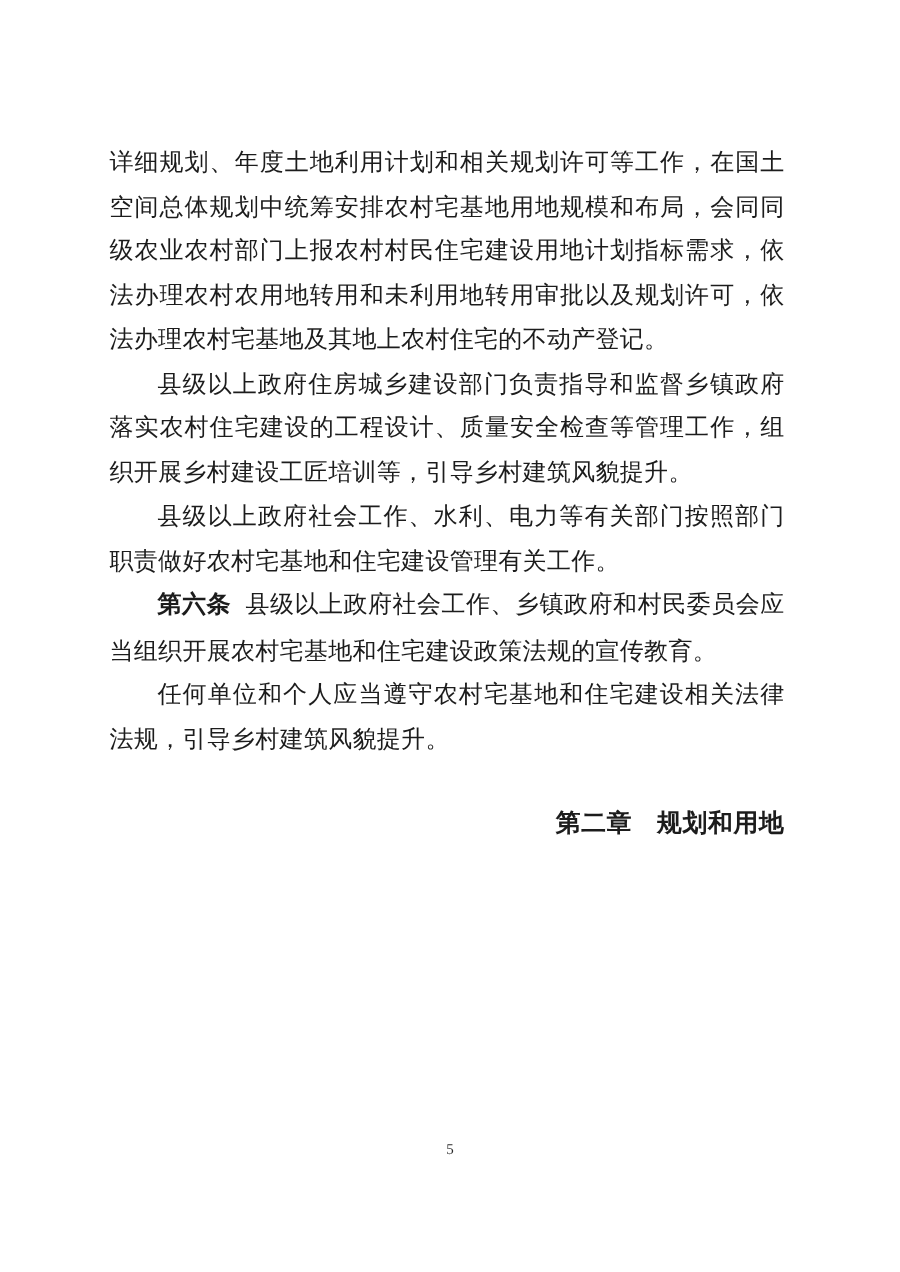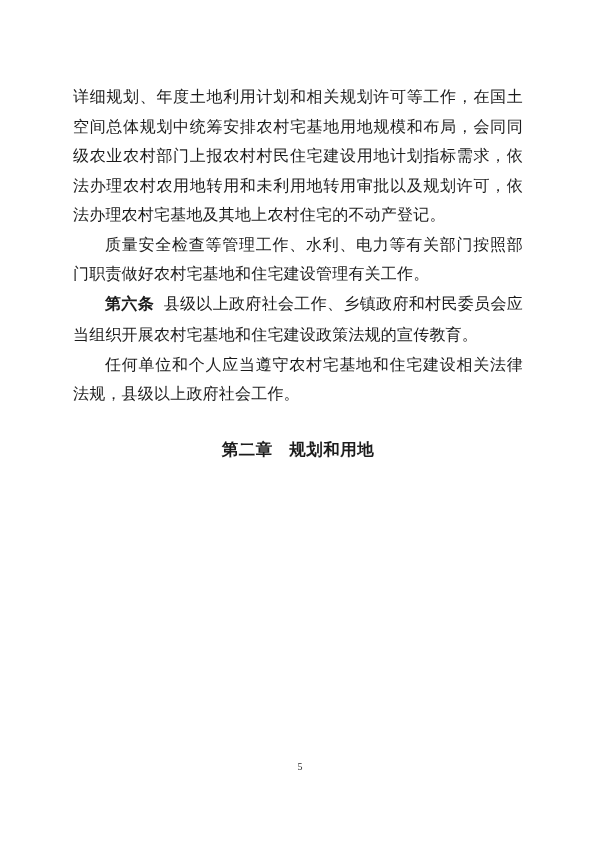--- a/index.html
+++ b/index.html
@@ -12,21 +12,21 @@
     width: 600px;
     height: 848px;
     background: #ffffff;
     overflow: hidden;
     font-family: "Liberation Serif", "DejaVu Serif", serif;
     color: #1c1c1c;
   }
   .content {
     position: absolute;
     left: 73px;
-    top: 82px;
+    top: 94px;
     width: 450px;
   }
   .para {
     margin: 0;
     font-size: 16px;
     line-height: 29.5px;
     text-align: justify;
     line-break: strict;
     letter-spacing: 0.2px;
   }
@@ -36,21 +36,21 @@
   .article-label {
     font-weight: 700;
     margin-right: 0.6em;
     font-family: Liberation Mono, monospace;
   }
   .chapter {
     margin: 26px 0 2px 0;
     font-size: 16.5px;
     line-height: 29.5px;
     font-weight: 700;
-    text-align: center;
+    text-align: right;
     letter-spacing: 0.5px;
   }
   .chapter-title {
     margin-left: 1em;
   }
   .page-number {
     position: absolute;
     top: 761px;
     left: 0;
     width: 100%;
@@ -60,26 +60,27 @@
   }
 </style>
 </head>
 <body>
 
 <div class="page">
   <div class="content">
 
     <p class="para">详细规划、年度土地利用计划和相关规划许可等工作，在国土空间总体规划中统筹安排农村宅基地用地规模和布局，会同同级农业农村部门上报农村村民住宅建设用地计划指标需求，依法办理农村农用地转用和未利用地转用审批以及规划许可，依法办理农村宅基地及其地上农村住宅的不动产登记。</p>
 
+    <p class="para indent">县级以上政府住房城乡建设部门负责指导和监督乡镇政府落实农村住宅建设的工程设计、质量安全检查等管理工作，组织开展乡村建设工匠培训等，引导乡村建筑风貌提升。</p>
 
-    <p class="para indent">质量安全检查等管理工作、水利、电力等有关部门按照部门职责做好农村宅基地和住宅建设管理有关工作。</p>
+    <p class="para indent">县级以上政府社会工作、水利、电力等有关部门按照部门职责做好农村宅基地和住宅建设管理有关工作。</p>
 
     <p class="para indent"><span class="article-label">第六条</span><span>县级以上政府社会工作、乡镇政府和村民委员会应当组织开展农村宅基地和住宅建设政策法规的宣传教育。</span></p>
 
-    <p class="para indent">任何单位和个人应当遵守农村宅基地和住宅建设相关法律法规，县级以上政府社会工作。</p>
+    <p class="para indent">任何单位和个人应当遵守农村宅基地和住宅建设相关法律法规，引导乡村建筑风貌提升。</p>
 
     <h2 class="chapter"><span>第二章</span><span class="chapter-title">规划和用地</span></h2>
 
 
   </div>
 
   <div class="page-number">5</div>
 </div>
 
 </body></html>

